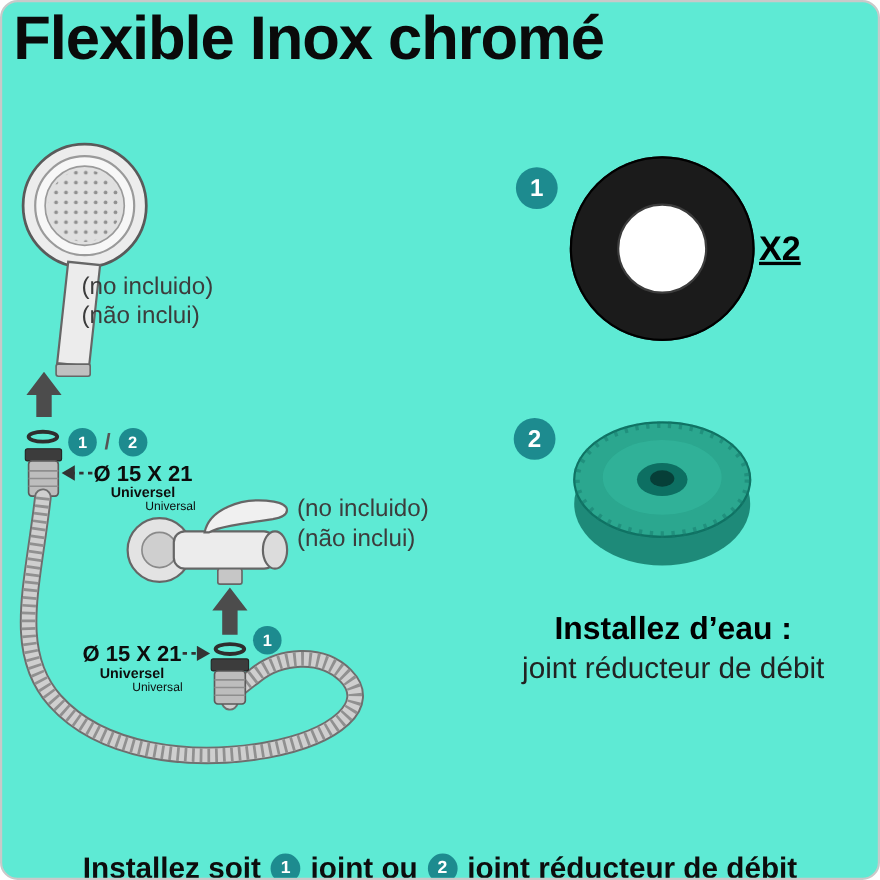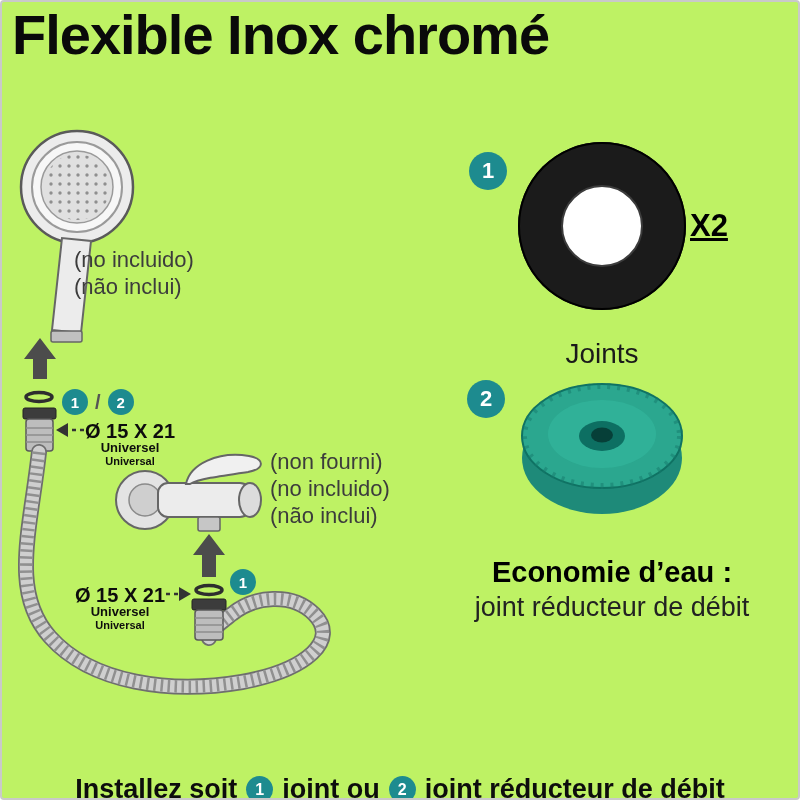--- a/index.html
+++ b/index.html
@@ -1,38 +1,38 @@
 <!DOCTYPE html>
 <html><head>
 <meta charset="utf-8">
 <style>
   html,body{margin:0;padding:0;background:#fff;}
   #canvas{
     position:relative;width:800px;height:800px;box-sizing:border-box;
-    background:#bef264;border:2px solid #c9c9c9;border-radius:4px;overflow:hidden;
+    background:#5eead4;border:2px solid #c9c9c9;border-radius:16px;overflow:hidden;
     font-family:"Liberation Sans", sans-serif;color:#111;
   }
   .abs{position:absolute;}
   .page-title{
     left:10px;top:0px;font-size:56px;font-weight:bold;letter-spacing:-1px;color:#0a0a0a;white-space:nowrap;
   }
   .note{font-size:22px;line-height:27px;color:#3c3c3c;}
   .badge{
     background:#1d8b8f;color:#fff;border-radius:50%;
     display:flex;align-items:center;justify-content:center;font-weight:bold;
   }
   .badge-26{width:26px;height:26px;font-size:15px;}
   .badge-38{width:38px;height:38px;font-size:22px;}
   .badge-27{width:27px;height:27px;font-size:16px;flex:0 0 auto;}
   .badge-row{display:flex;align-items:center;gap:7px;}
   .badge-sep{font-size:20px;font-weight:bold;color:#555;}
   .conn-label{text-align:center;color:#0d0d0d;}
   .conn-label .l1{font-size:20px;font-weight:bold;line-height:18px;white-space:nowrap;}
   .conn-label .l2{font-size:13px;font-weight:bold;line-height:15px;}
-  .conn-label .l3{font-size:11px;font-weight:bold;line-height:13px;}
+  .conn-label .l3{font-size:11px;font-weight:normal;line-height:13px;text-align:right;}
   .x2-label{font-size:31px;font-weight:600;color:#000;}
   .joints-label{font-size:28px;color:#1a1a1a;text-align:center;}
   .eco-title{font-size:29px;font-weight:bold;color:#000;text-align:center;white-space:nowrap;}
   .eco-sub{font-size:27px;color:#222;text-align:center;white-space:nowrap;}
   .footer-line{
     left:0;right:0;top:772px;display:flex;justify-content:center;align-items:center;gap:9px;
     font-size:27px;font-weight:bold;color:#0d0d0d;white-space:nowrap;
   }
 </style>
 </head>
@@ -119,21 +119,20 @@
     <div class="badge badge-26">2</div>
   </div>
 
   <div class="abs conn-label" style="left:80px;top:420px;width:96px;">
     <div class="l1">Ø 15 X 21</div>
     <div class="l2">Universel</div>
     <div class="l3">Universal</div>
   </div>
 
   <div class="abs note" style="left:268px;top:446px;">
-    <div>(non fourni)</div>
     <div>(no incluido)</div>
     <div>(não inclui)</div>
   </div>
 
   <div class="abs badge badge-26" style="left:228px;top:567px;">1</div>
 
   <div class="abs conn-label" style="left:72px;top:584px;width:92px;">
     <div class="l1">Ø 15 X 21</div>
     <div class="l2">Universel</div>
     <div class="l3">Universal</div>
@@ -143,34 +142,33 @@
 
   <svg class="abs" style="left:508px;top:132px;" width="184" height="184" viewBox="0 0 184 184">
     <circle cx="92" cy="92" r="84" fill="#1b1b1b"></circle>
     <circle cx="92" cy="92" r="83" fill="none" stroke="#000" stroke-width="2"></circle>
     <circle cx="92" cy="92" r="40" fill="#ffffff"></circle>
     <circle cx="92" cy="92" r="40" fill="none" stroke="#3c3c3c" stroke-width="2"></circle>
   </svg>
 
   <div class="abs x2-label" style="left:688px;top:206px;text-decoration:underline;">X2</div>
 
-  <div class="abs joints-label" style="left:520px;top:336px;width:160px;">Joints</div>
 
   <div class="abs badge badge-38" style="left:465px;top:378px;">2</div>
 
   <svg class="abs" style="left:512px;top:370px;" width="176" height="148" viewBox="0 0 176 148">
     <ellipse cx="88" cy="86" rx="80" ry="56" fill="#1e8a79"></ellipse>
     <ellipse cx="88" cy="64" rx="80" ry="52" fill="#2ba78f" stroke="#0f7263" stroke-width="2"></ellipse>
     <ellipse cx="88" cy="64" rx="78" ry="50" fill="none" stroke="#157a6b" stroke-width="6" stroke-dasharray="3 7" opacity="0.5"></ellipse>
     <ellipse cx="88" cy="62" rx="54" ry="34" fill="#31b299" opacity="0.9"></ellipse>
     <ellipse cx="88" cy="64" rx="23" ry="15" fill="#0d6f62"></ellipse>
     <ellipse cx="88" cy="63" rx="11" ry="7.5" fill="#063f38"></ellipse>
   </svg>
 
-  <div class="abs eco-title" style="left:455px;top:554px;width:310px;">Economie d’eau :</div>
+  <div class="abs eco-title" style="left:455px;top:554px;width:310px;">Installez d’eau :</div>
   <div class="abs eco-sub" style="left:455px;top:590px;width:310px;">joint réducteur de débit</div>
 
   <div class="abs footer-line">
     <span>Installez soit</span>
     <span class="badge badge-27">1</span>
     <span>joint ou</span>
     <span class="badge badge-27">2</span>
     <span>joint réducteur de débit</span>
   </div>
 

